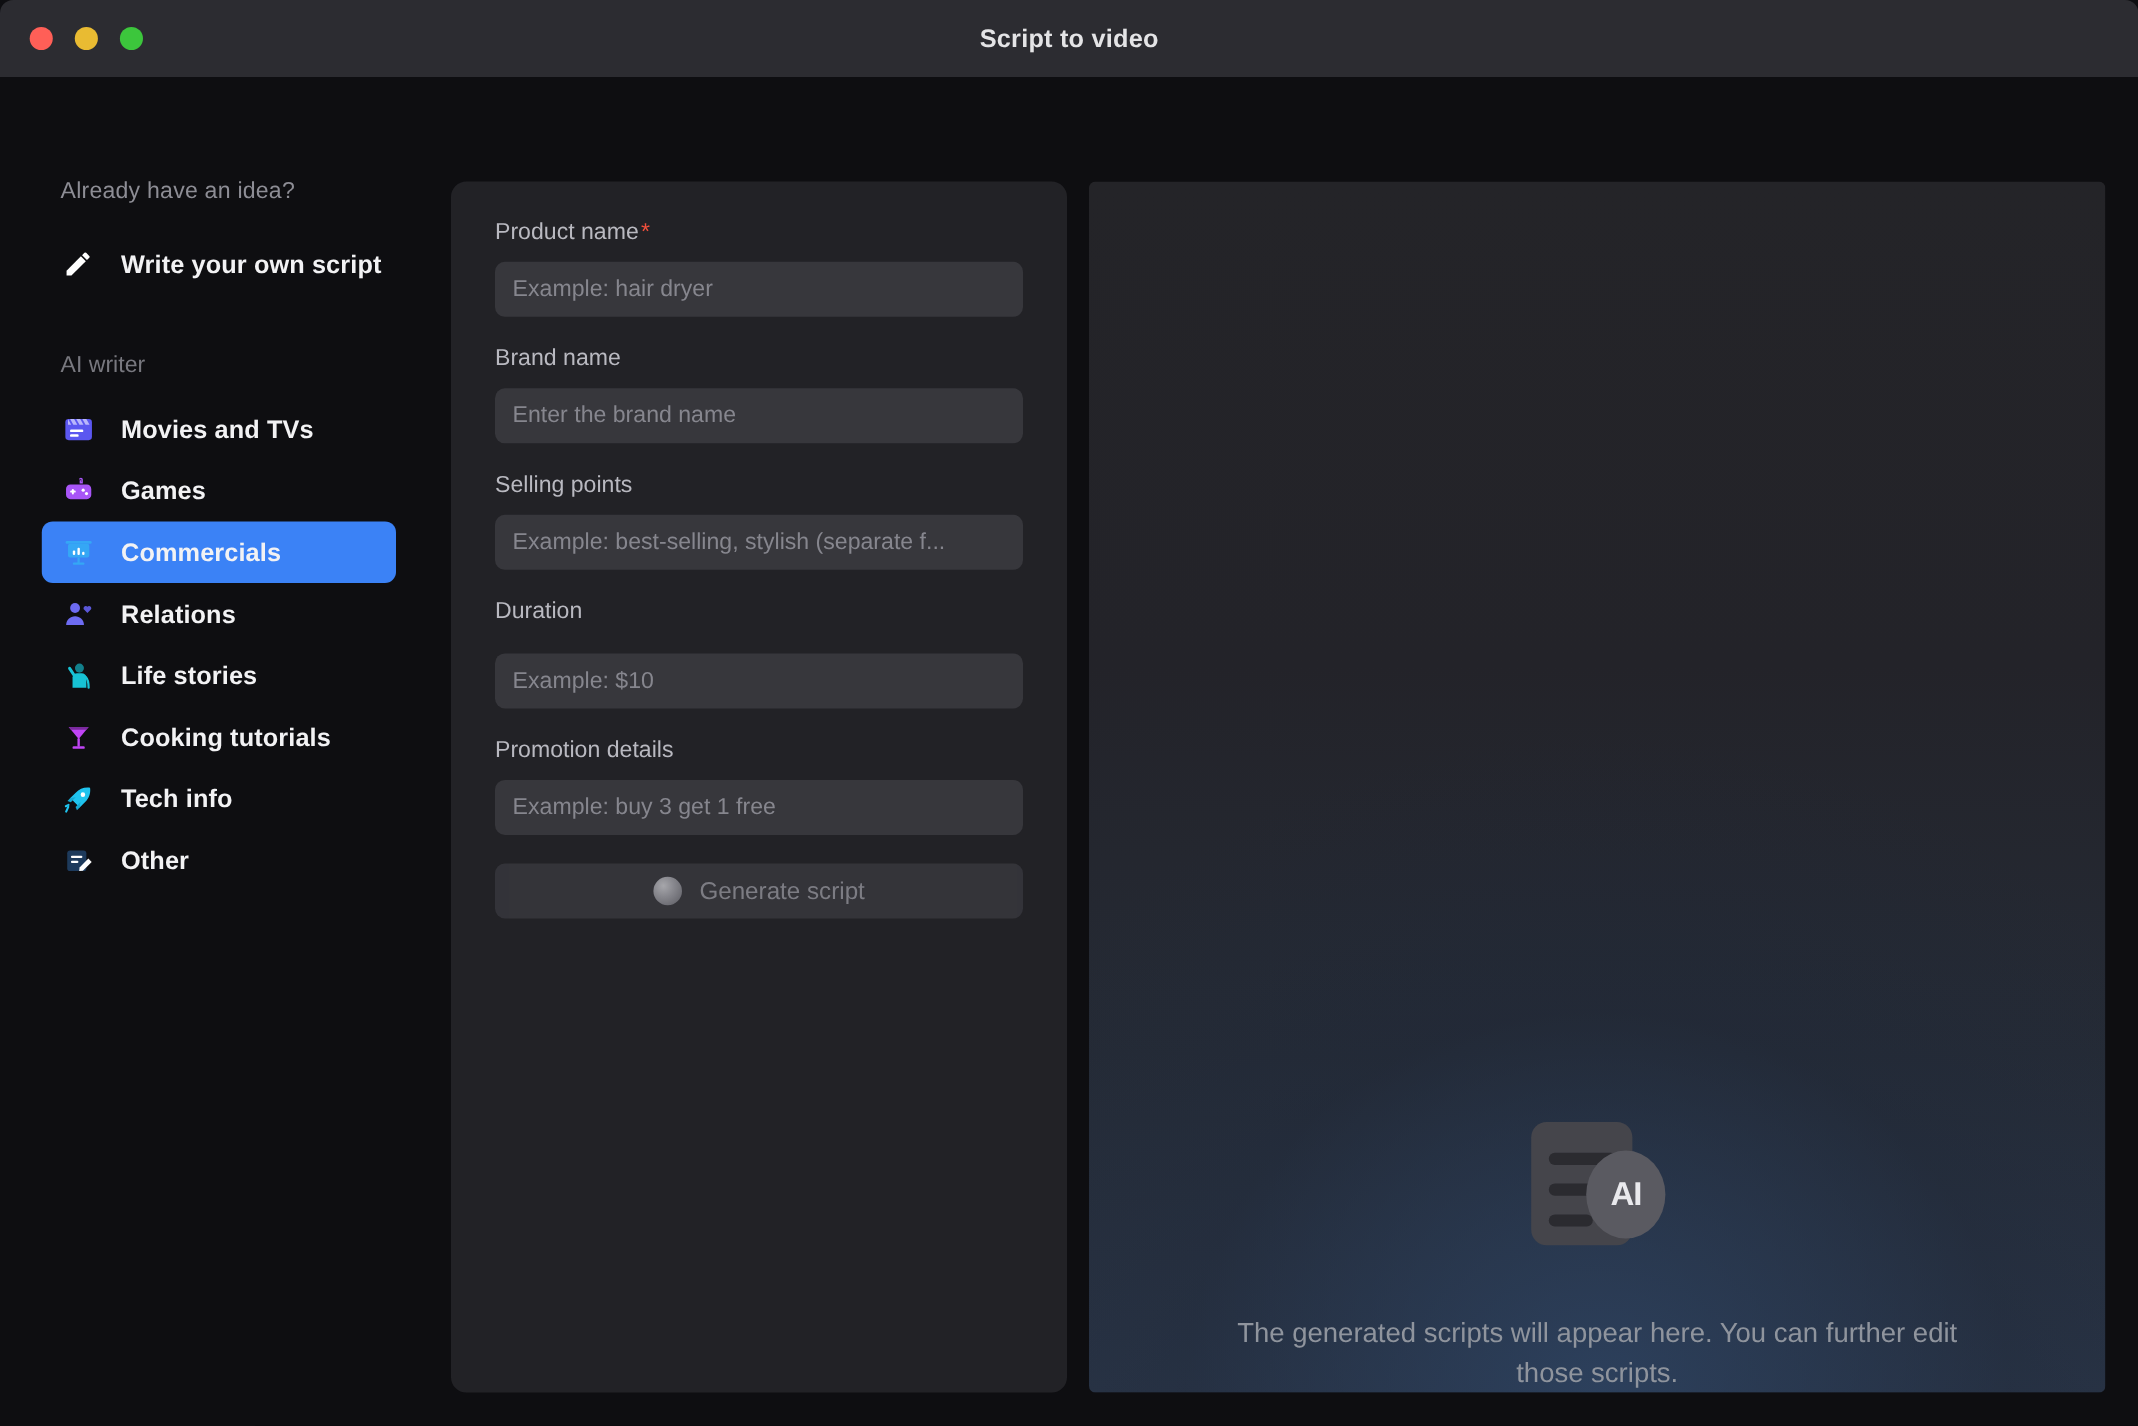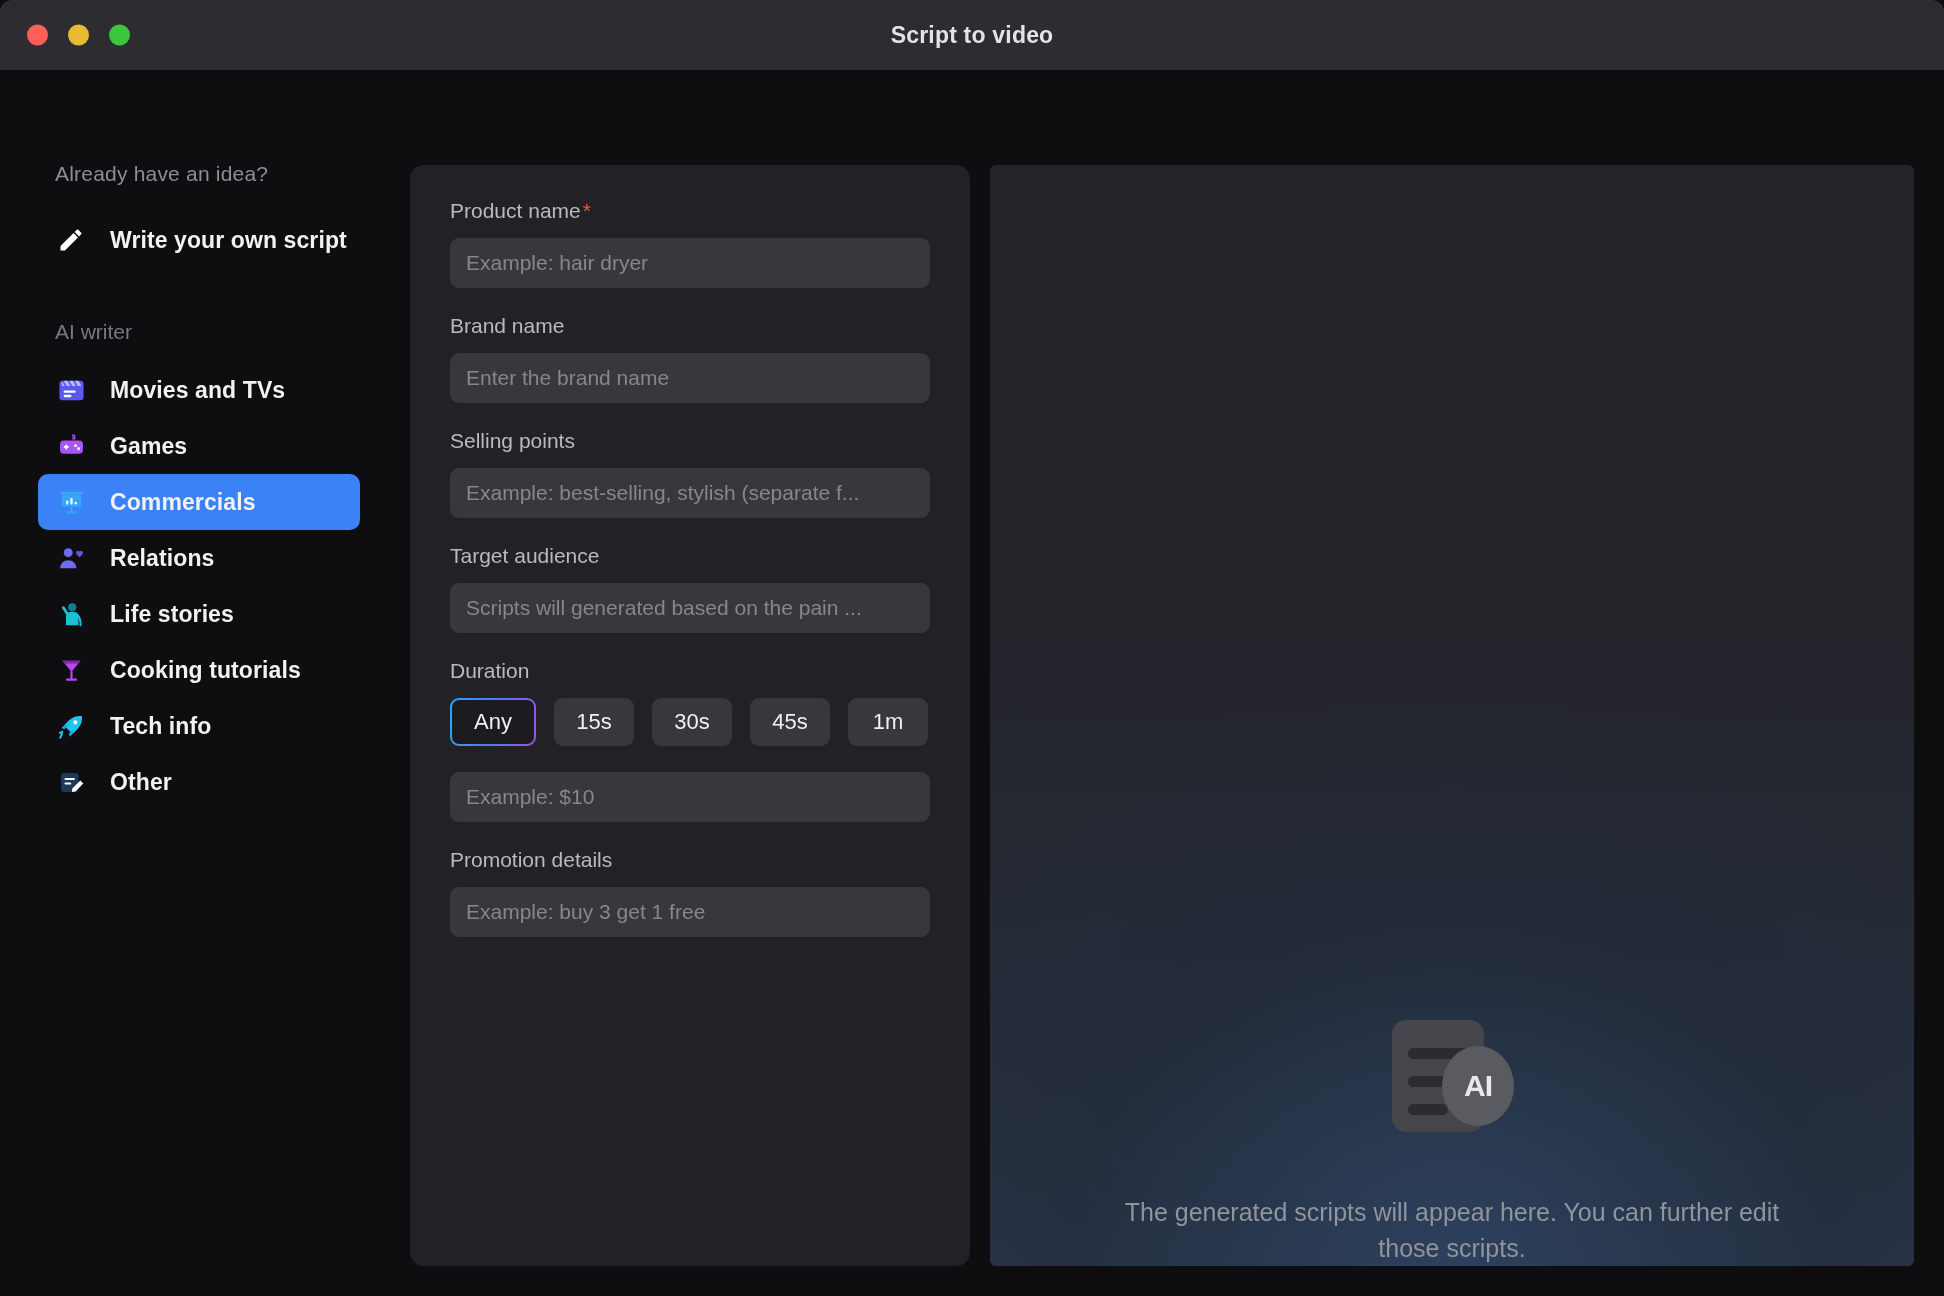--- a/index.html
+++ b/index.html
@@ -411,45 +411,38 @@
       <div class="field">
         <label class="field-label">Brand name</label>
         <input class="text-input" type="text" placeholder="Enter the brand name" style="">
       </div>
 
       <div class="field">
         <label class="field-label">Selling points</label>
         <input class="text-input" type="text" placeholder="Example: best-selling, stylish (separate f..." style="">
       </div>
 
-      <div class="field">
-        <label class="field-label">Target audience</label>
-        <input class="text-input" type="text" placeholder="Scripts will generated based on the pain ..." style="">
-      </div>
 
       <div class="field">
         <label class="field-label">Duration</label>
-        <div class="duration-group">
-          <button class="chip active">Any</button>
-          <button class="chip">15s</button>
-          <button class="chip">30s</button>
-          <button class="chip">45s</button>
-          <button class="chip">1m</button>
-        </div>
       </div>
 
       <div class="field">
         <input class="text-input" type="text" placeholder="Example: $10" style="">
       </div>
 
       <div class="field">
         <label class="field-label">Promotion details</label>
         <input class="text-input" type="text" placeholder="Example: buy 3 get 1 free" style="">
       </div>
 
+      <button class="generate-btn">
+        <span class="spinner"></span>
+        <span class="gen-label">Generate script</span>
+      </button>
 
     </div>
 
     <div class="preview-panel">
       <div class="ai-doc-icon">
         <div class="page"></div>
         <div class="line l1"></div>
         <div class="line l2"></div>
         <div class="line l3"></div>
         <div class="bubble">AI</div>

